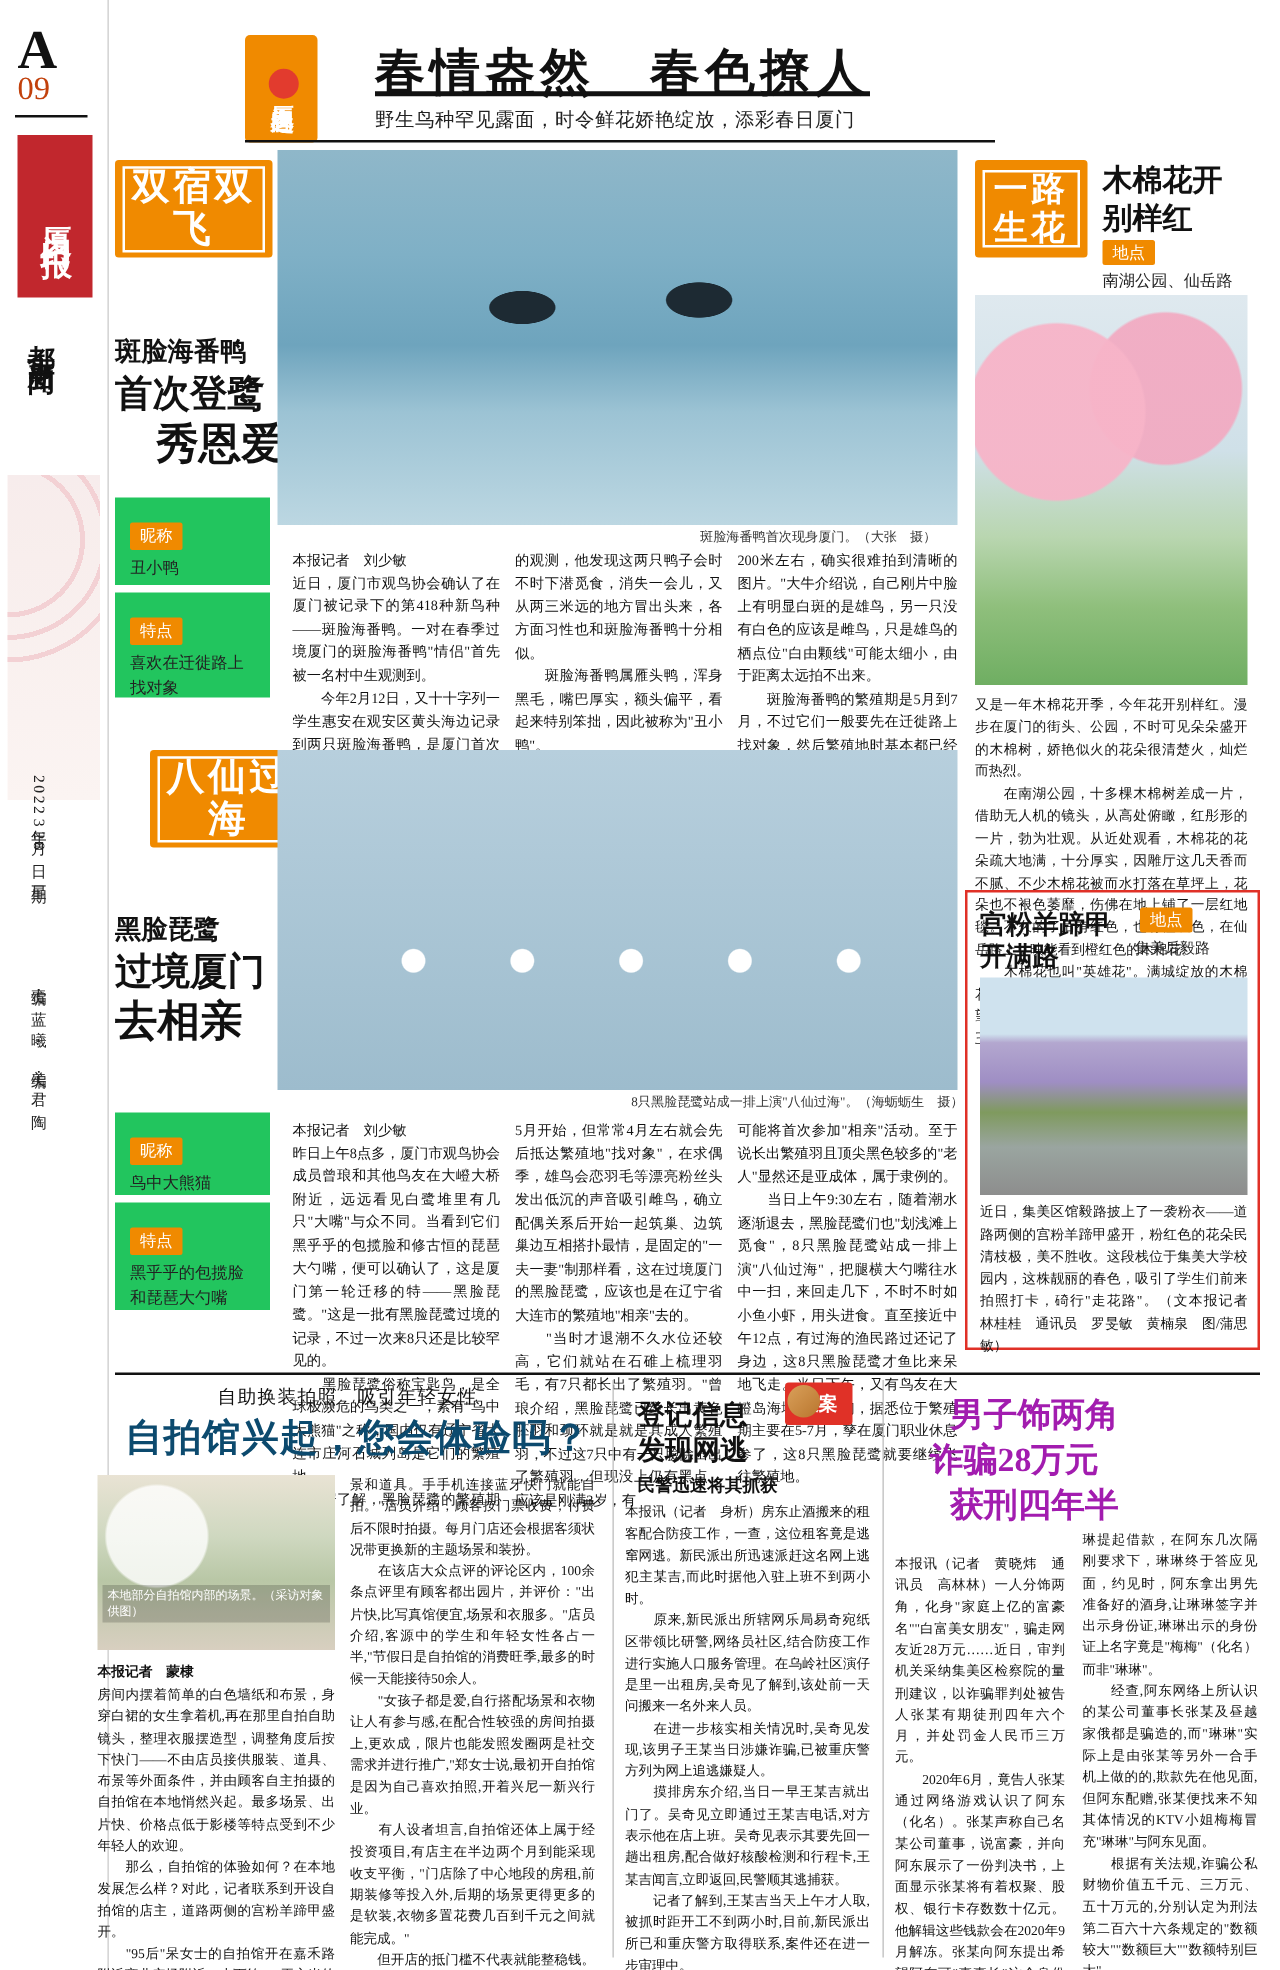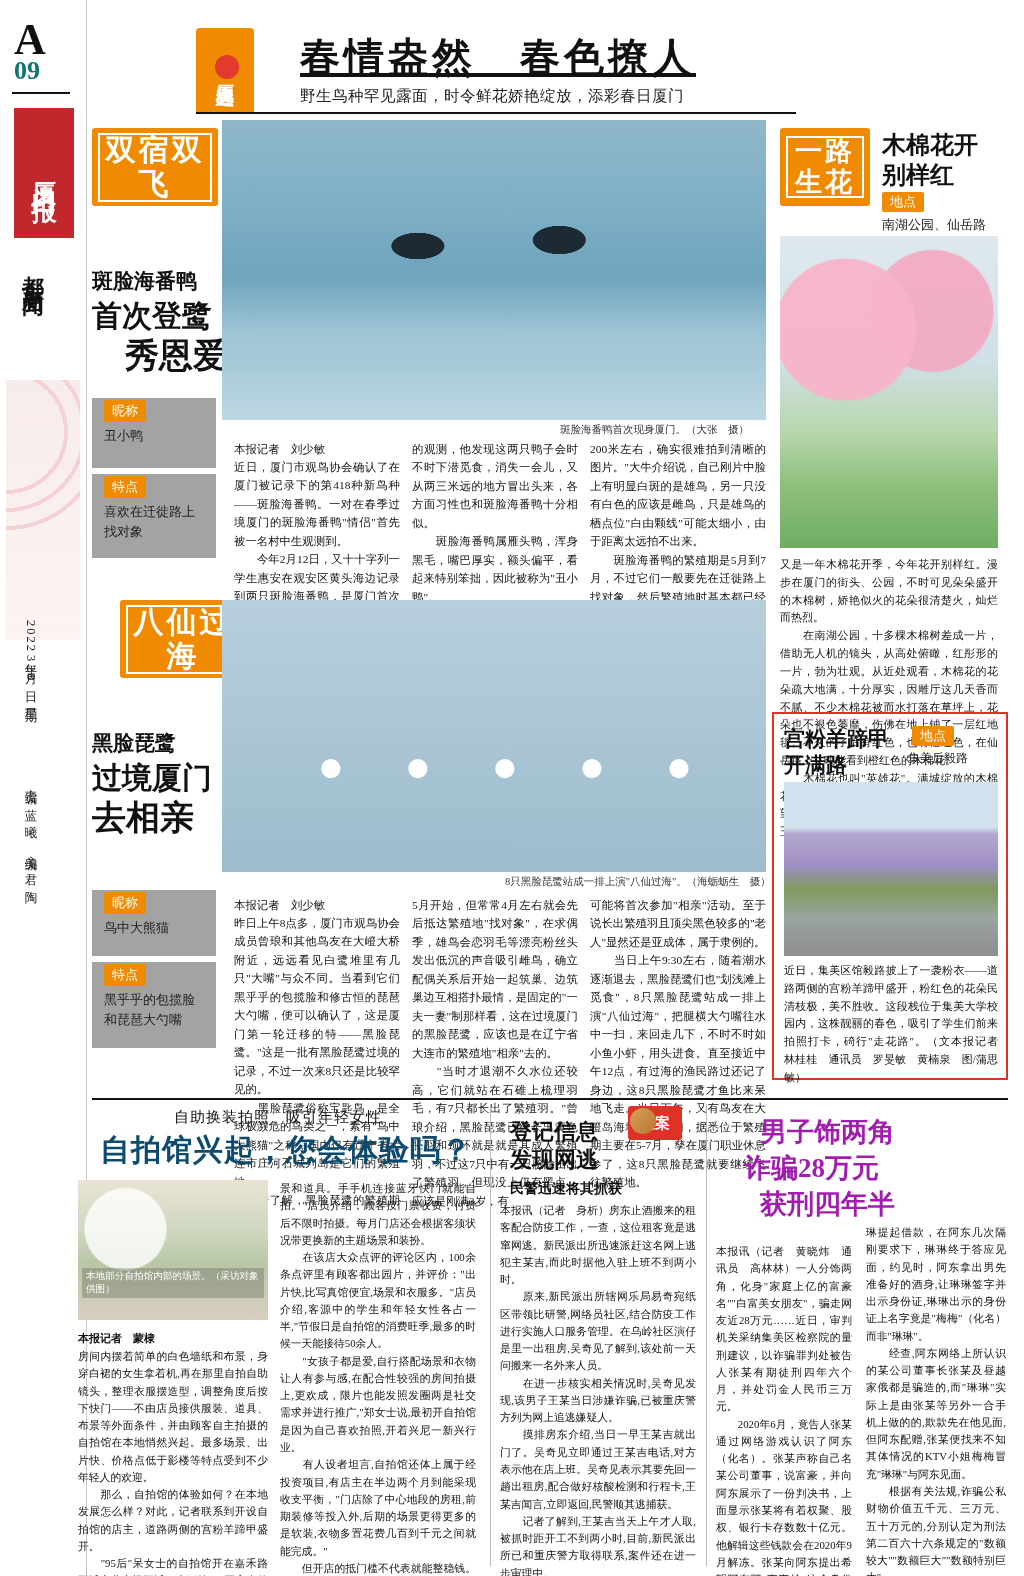--- a/index.html
+++ b/index.html
@@ -16,21 +16,21 @@
 
   
   .rail { position:absolute; left:0; top:0; width:86px; height:1576px; }
   .rail-letter {
     position:absolute; left:14px; top:18px;
     font-family:"Liberation Serif", serif;
     font-size:44px; font-weight:bold; color:#111; line-height:1;
   }
   .rail-num {
     position:absolute; left:14px; top:58px;
-    font-size:26px; font-weight:bold; color:#0f766e; line-height:1;
+    font-size:26px; font-weight:normal; color:#c2410c; line-height:1;
   }
   .rail-rule { position:absolute; left:12px; top:92px; width:58px; height:2px; background:#111; }
 
   .masthead {
     position:absolute; left:14px; top:108px; width:60px; height:130px;
     background:#c1272d; color:#fff;
     display:flex; align-items:center; justify-content:center;
     writing-mode:vertical-rl; letter-spacing:6px;
     font-size:25px; font-weight:bold; font-family:"Liberation Serif", serif;
   }
@@ -95,21 +95,21 @@
 
   .sub-head {
     position:absolute; font-weight:bold; color:#111; line-height:1.3;
   }
 
   
   .photo { position:absolute; overflow:hidden; background:#bcd; }
   .cap { position:absolute; font-size:10.5px; color:#333; }
 
   .infobox {
-    position:absolute; background:#a3a3a3; padding:2px 12px;
+    position:absolute; background:#22c55e; padding:20px 12px;
     font-size:13px; line-height:1.55; color:#222;
   }
   .infobox .lbl { display:inline-block; background:#f08a00; color:#fff; font-size:13px;
     padding:1px 8px; border-radius:2px; margin-bottom:4px; }
 
   .body-text {
     position:absolute; font-size:11.4px; line-height:1.62; color:#111;
     text-align:justify; column-gap:14px;
     font-family:"Liberation Serif", serif;
   }

